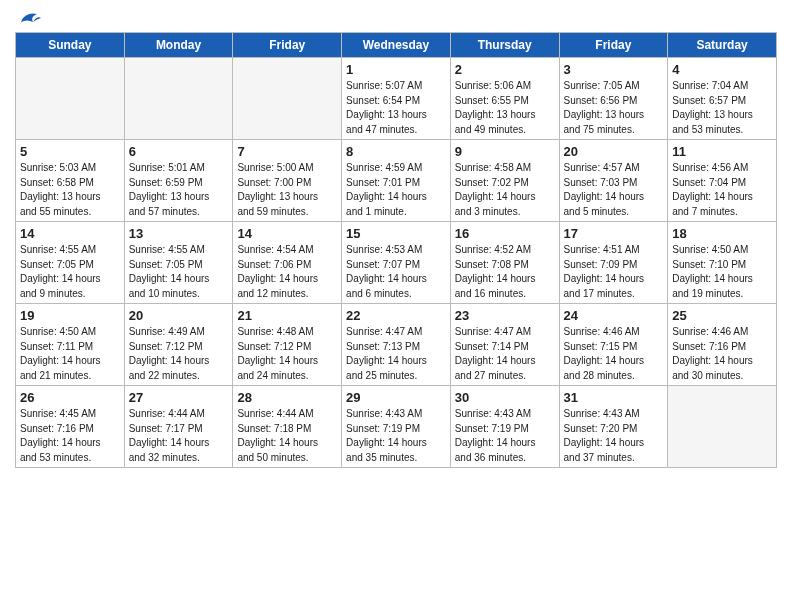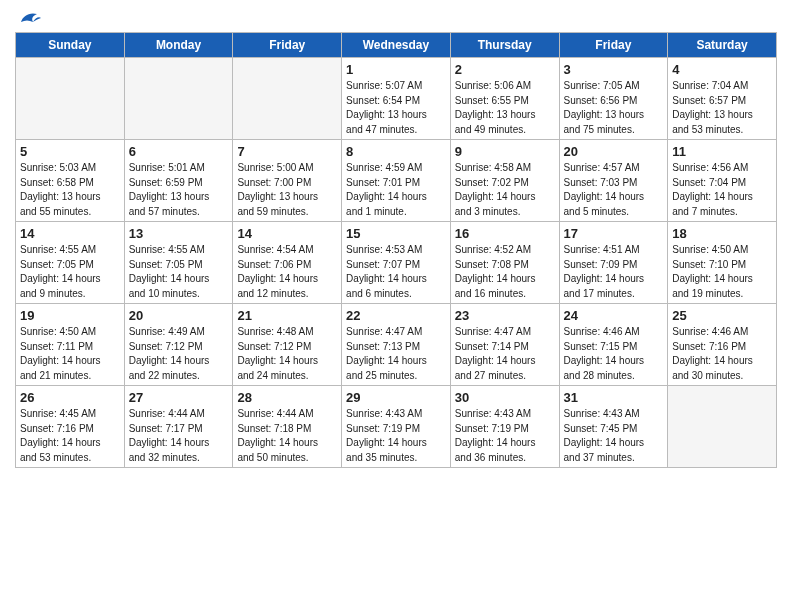--- a/index.html
+++ b/index.html
@@ -182,19 +182,19 @@
           <td>
             <div class="day-num">29</div>
             <div class="day-info"><span>Sunrise: 4:43 AM</span><br><span>Sunset: 7:19 PM</span><br><span>Daylight: 14 hours</span><br><span>and 35 minutes.</span><br></div>
           </td>
           <td>
             <div class="day-num">30</div>
             <div class="day-info"><span>Sunrise: 4:43 AM</span><br><span>Sunset: 7:19 PM</span><br><span>Daylight: 14 hours</span><br><span>and 36 minutes.</span><br></div>
           </td>
           <td>
             <div class="day-num">31</div>
-            <div class="day-info"><span>Sunrise: 4:43 AM</span><br><span>Sunset: 7:45 PM</span><br><span>Daylight: 14 hours</span><br><span>and 37 minutes.</span><br></div>
+            <div class="day-info"><span>Sunrise: 4:43 AM</span><br><span>Sunset: 7:20 PM</span><br><span>Daylight: 14 hours</span><br><span>and 37 minutes.</span><br></div>
           </td>
           <td class="empty"></td>
         </tr>
       </tbody>
   </table>
 </div>
 
 </body></html>

